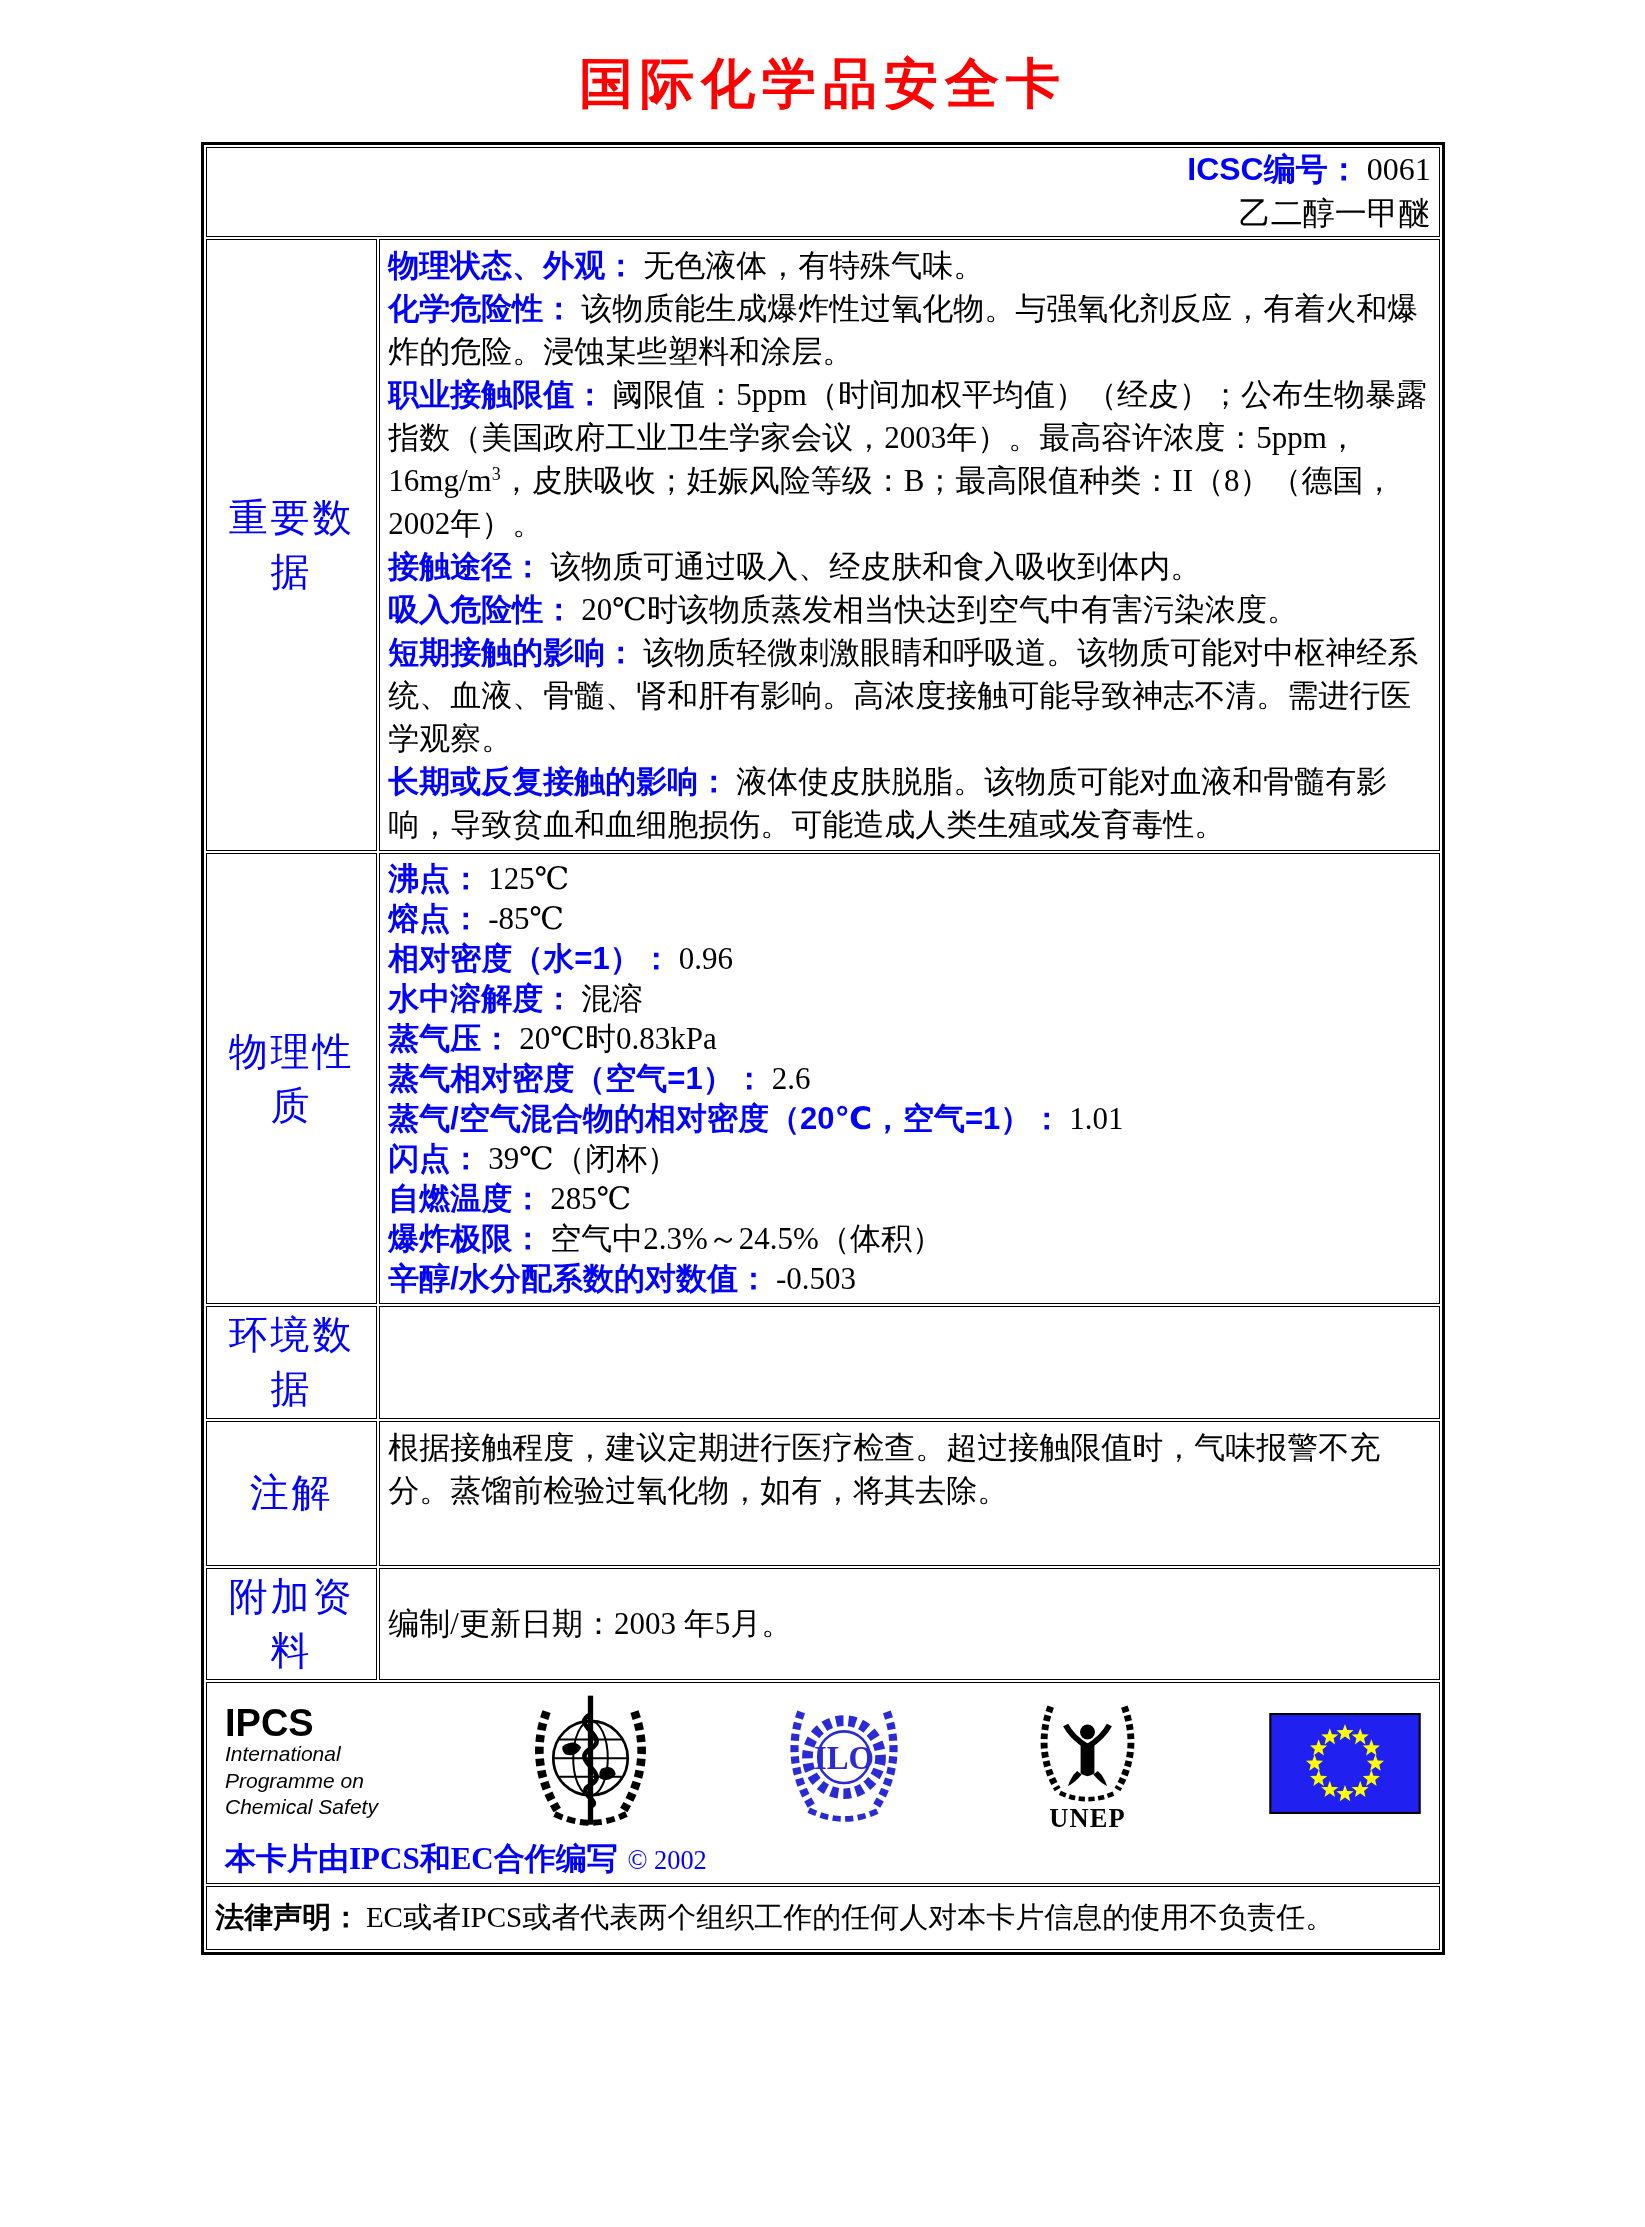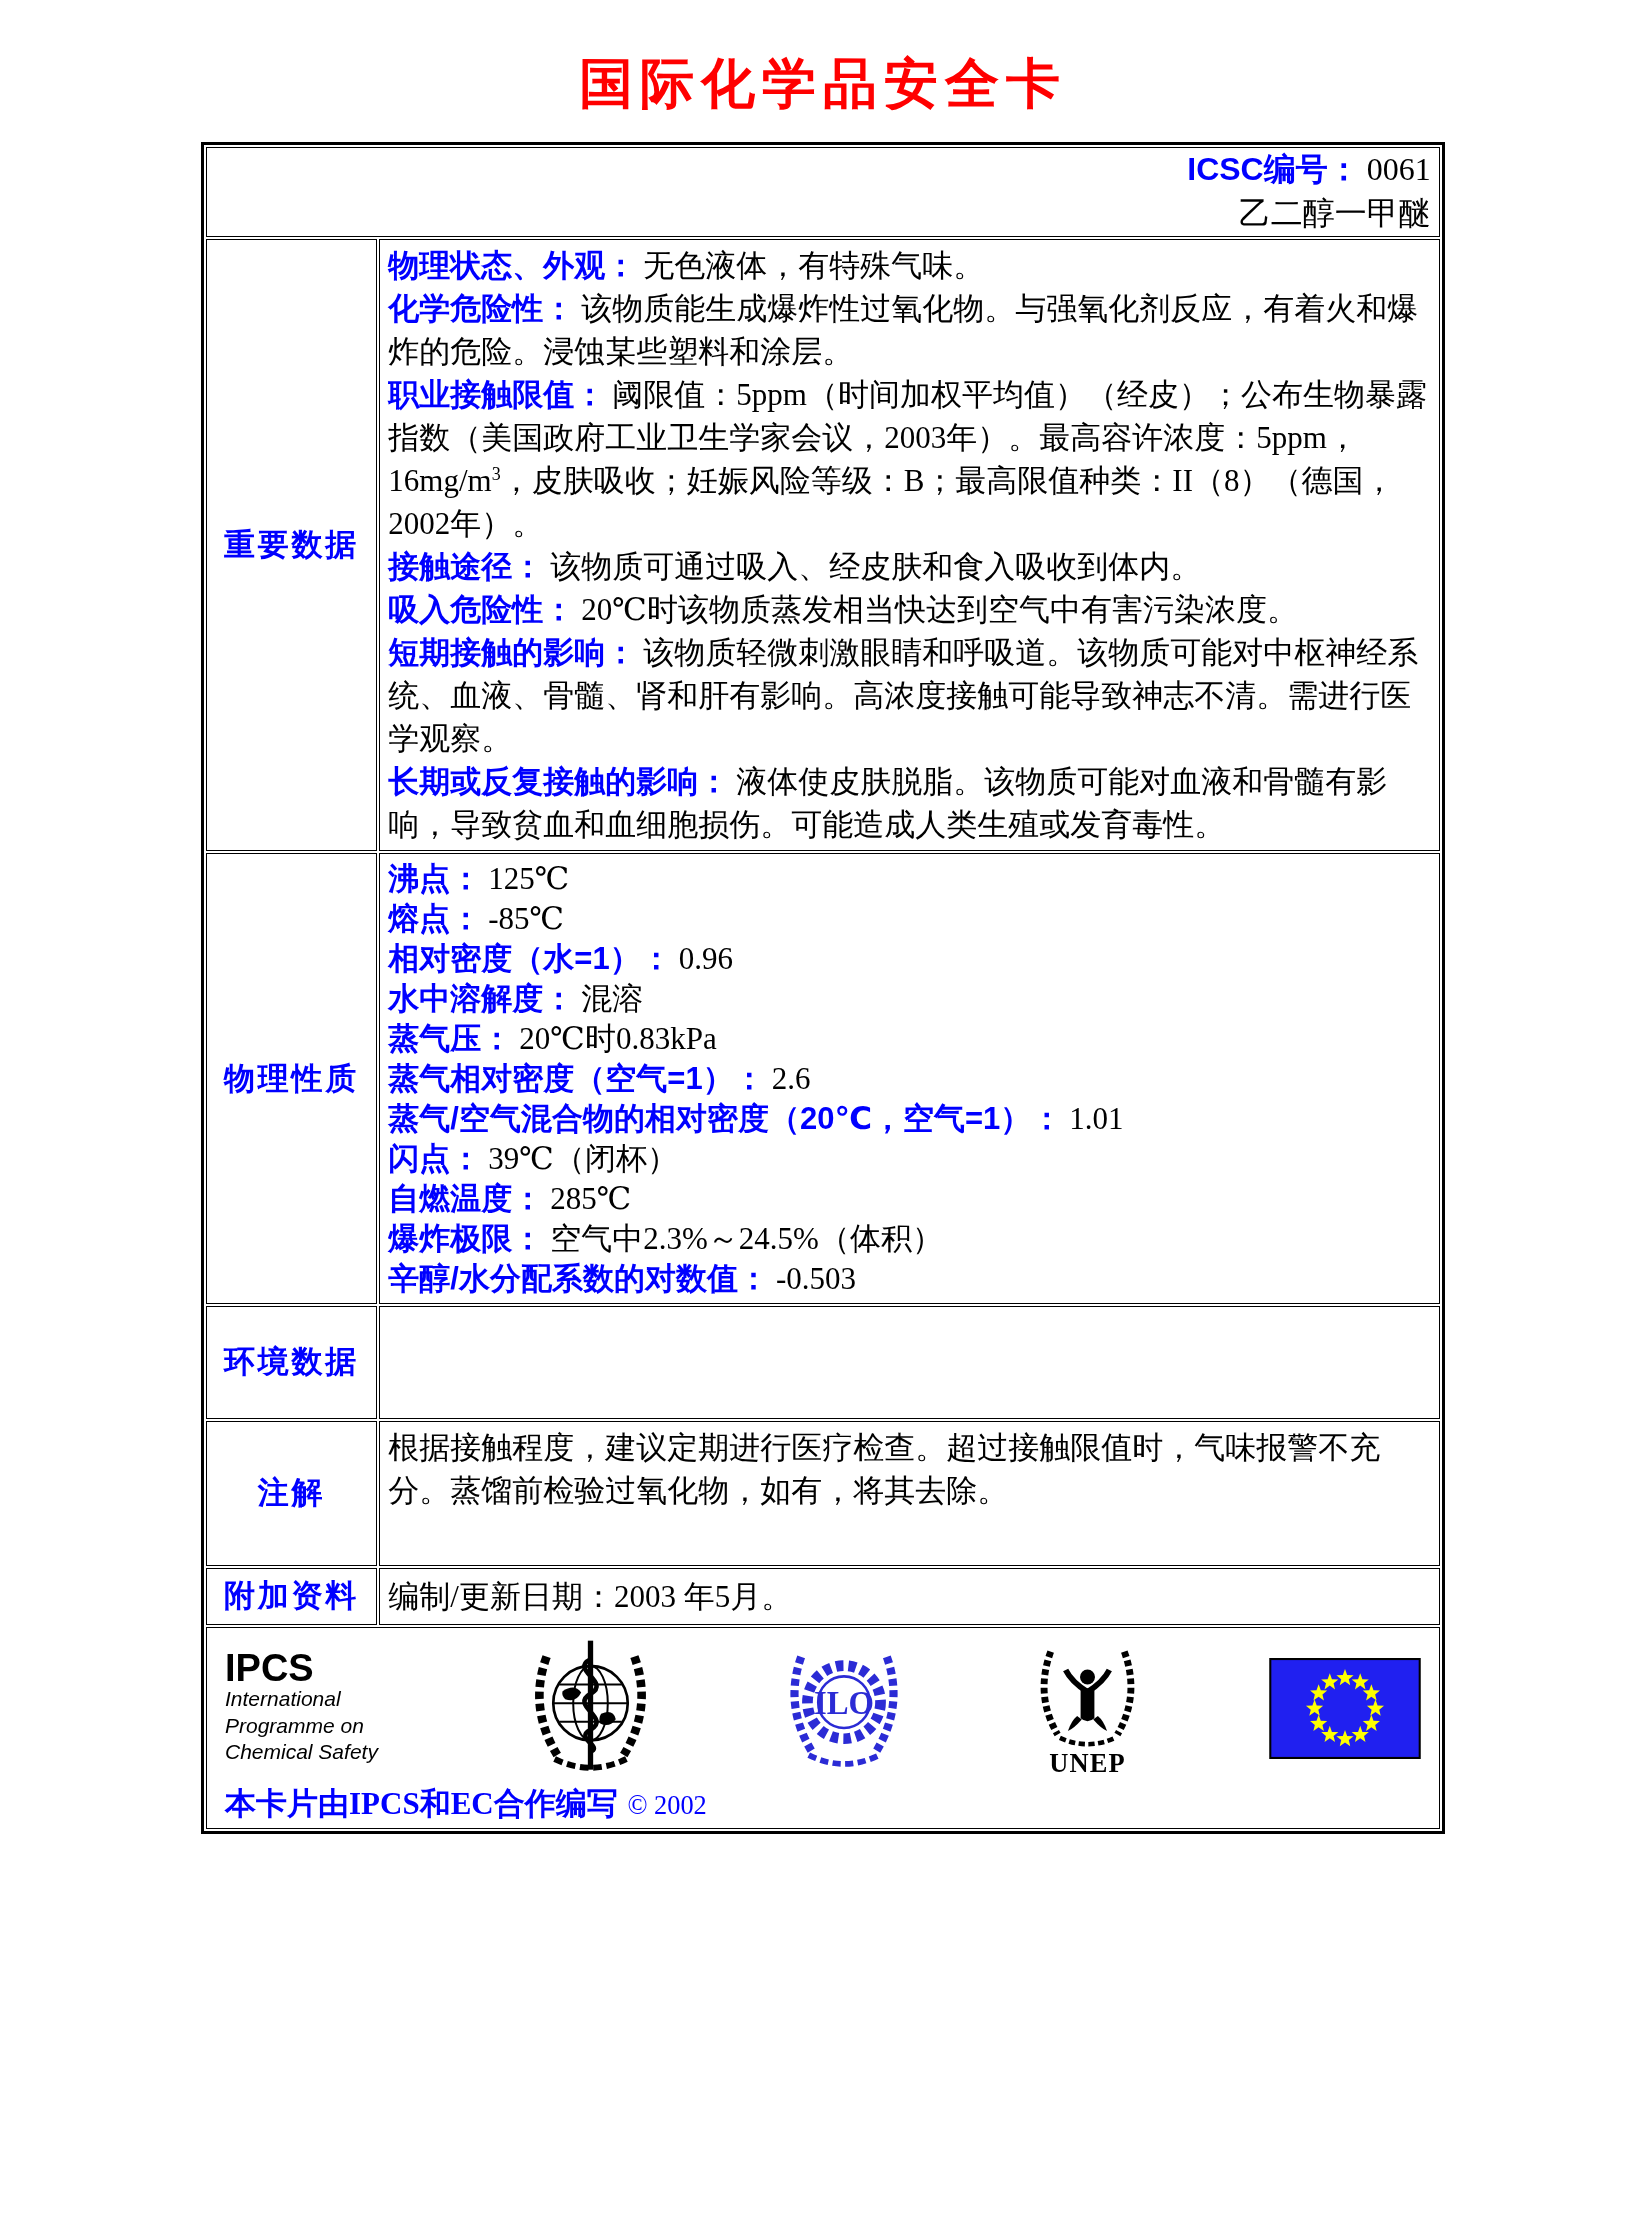--- a/index.html
+++ b/index.html
@@ -9,22 +9,22 @@
   html,body{margin:0;padding:0;background:#fff;}
   .page{width:1646px;height:2227px;background:#ffffff;position:relative;overflow:hidden;
         font-family:"Liberation Serif","DejaVu Serif",serif;color:#000;}
   .doc-title{margin:12px;padding-top:36px;text-align:center;
         font-family:"Liberation Serif","DejaVu Serif",serif;
         font-weight:bold;font-size:54px;letter-spacing:7px;color:var(--title-red);}
   table.card{margin:21px auto 0;width:1244px;table-layout:fixed;
         border:3.5px solid #000;border-collapse:separate;border-spacing:2.8px;background:#fff;}
   td{border:1.4px solid #000;background:#fff;box-sizing:border-box;}
   .label-cell{text-align:center;vertical-align:middle;
-        font-family:"Liberation Sans","DejaVu Sans",sans-serif;font-weight:bold;
-        font-size:31px;letter-spacing:2.8px;color:var(--accent-blue);}
+        font-family:"Liberation Sans","DejaVu Sans",sans-serif;font-weight:normal;
+        font-size:39px;letter-spacing:2.8px;color:var(--accent-blue);}
   .content-cell{vertical-align:top;padding:4.2px 8.3px;font-size:31px;line-height:43px;}
   .content-cell.middle{vertical-align:middle;}
   .phys-cell{line-height:40px;}
   .seg-label{font-family:"Liberation Sans","DejaVu Sans",sans-serif;font-weight:bold;
         color:var(--accent-blue);margin-right:7px;}
   .seg-normal{color:#000;}
   sup.seg-sup{font-size:18px;line-height:0;}
   .para{margin:0;}
   .phys-line{white-space:nowrap;}
   .phys-value{color:#000;}
@@ -192,17 +192,22 @@
             </g>
           </svg>
         </div>
 
         <div class="caption-row">
           <span>本卡片由IPCS和EC合作编写</span><span class="caption-copy">© 2002</span>
         </div>
       </td>
     </tr>
 
+    <tr>
+      <td class="legal-cell" colspan="2">
+        <span class="legal-label">法律声明：</span><span class="seg-normal">EC或者IPCS或者代表两个组织工作的任何人对本卡片信息的使用不负责任。</span>
+      </td>
+    </tr>
 
   </tbody>
     </table>
 </div>
 
 
 </body></html>

